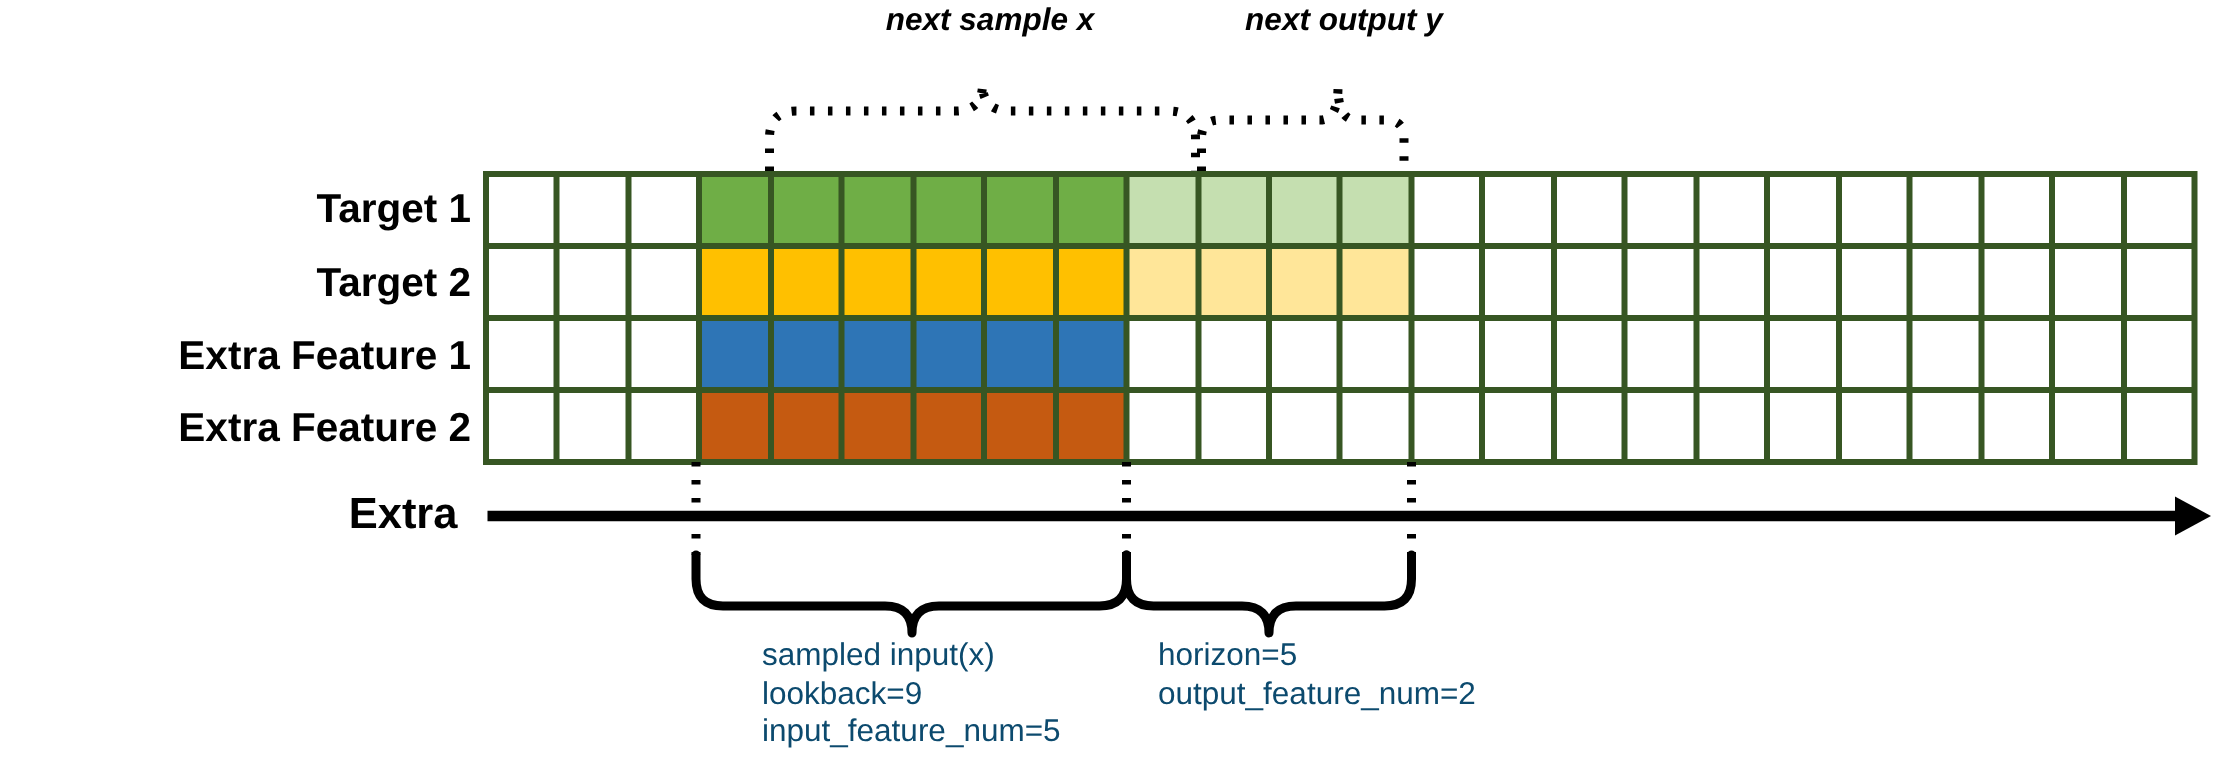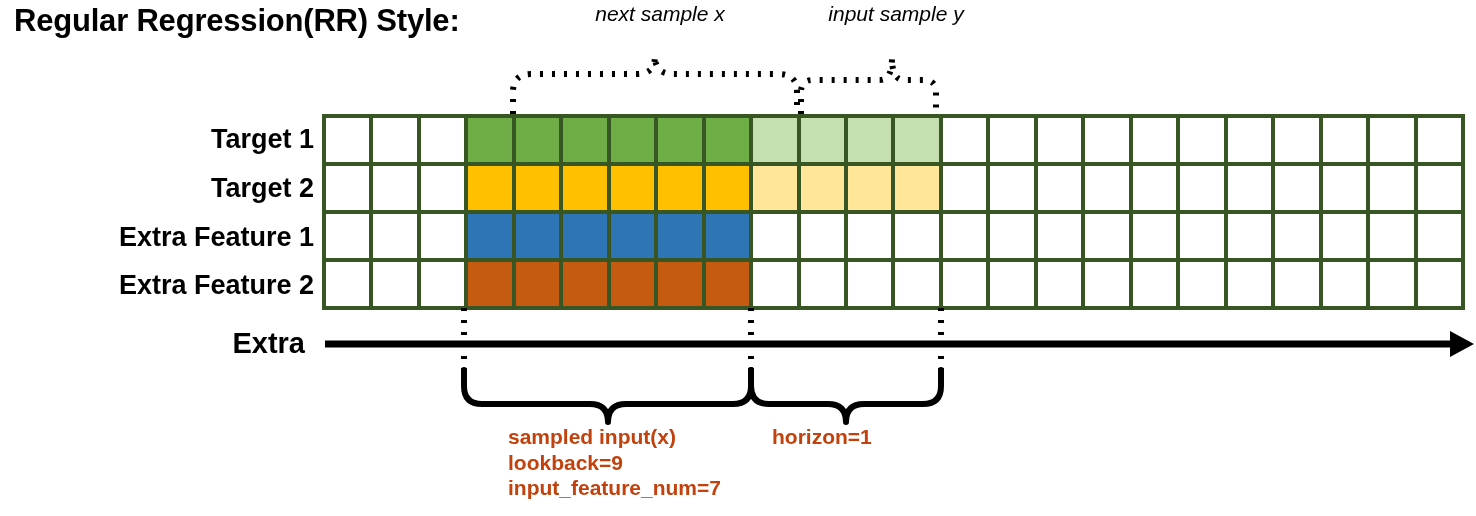--- a/index.html
+++ b/index.html
@@ -50,43 +50,42 @@
     padding:4px;
     box-sizing:border-box;
   }
   .cell{background:#ffffff;}
 
   
   .topbrace{position:absolute;}
 
   .ann-label{
     position:absolute;
-    font-size:21px;font-style:italic;font-weight:400;color:#000;
+    font-size:21px;font-style:italic;font-weight:700;color:#000;
     white-space:nowrap;text-align:center;
   }
   #ann-x{left:560px;top:2px;width:200px;}
   #ann-y{left:796px;top:2px;width:200px;}
 
   
   .caption{
     position:absolute;
-    font-size:21px;font-weight:700;color:#c2410c;
+    font-size:21px;font-weight:400;color:#0c4a6e;
     line-height:25.5px;white-space:nowrap;
   }
   #cap-x{left:508px;top:424px;}
   #cap-y{left:772px;top:424px;}
 
   svg{overflow:visible;}
 </style>
 </head>
 <body>
 
 <div id="stage">
 
-  <div id="title">Regular Regression(RR) Style:</div>
 
   <div class="row-label" id="rowlab0">Target 1</div>
   <div class="row-label" id="rowlab1">Target 2</div>
   <div class="row-label" id="rowlab2">Extra Feature 1</div>
   <div class="row-label" id="rowlab3">Extra Feature 2</div>
 
   <div id="time-label">Extra</div>
 
   <div id="grid" style="background: rgb(55, 86, 35); grid-template-columns: repeat(24, 1fr); grid-template-rows: repeat(4, 1fr);">
       <div class="cell" style="background: rgb(255, 255, 255);"></div>
@@ -188,21 +187,21 @@
     </div>
 
   <svg class="topbrace" style="left:0;top:0;" width="1476" height="120" viewBox="0 0 1476 120">
 
     <path d="M 513,114 L 513,92 Q 513,74 531,74 L 637,74 Q 655,74 655,56 Q 655,74 673,74 L 779,74 Q 797,74 797,92 L 797,114" fill="none" stroke="#000" stroke-width="6" stroke-linecap="butt" stroke-dasharray="3 9"></path>
 
     <path d="M 801,114 L 801,92 Q 801,80 813,80 L 880,80 Q 892,80 892,58 Q 892,80 904,80 L 924,80 Q 936,80 936,92 L 936,114" fill="none" stroke="#000" stroke-width="6" stroke-linecap="butt" stroke-dasharray="3 9"></path>
   </svg>
 
   <div class="ann-label" id="ann-x">next sample x</div>
-  <div class="ann-label" id="ann-y">input sample y</div>
+  <div class="ann-label" id="ann-y">next output y</div>
 
   <svg style="position:absolute;left:0;top:300px;" width="1476" height="216" viewBox="0 0 1476 216">
 
     <g stroke="#000" stroke-width="6" stroke-dasharray="3 9" fill="none">
       <line x1="464" y1="8" x2="464" y2="70"></line>
       <line x1="751" y1="8" x2="751" y2="70"></line>
       <line x1="941" y1="8" x2="941" y2="70"></line>
     </g>
 
     <g>
@@ -211,19 +210,20 @@
     </g>
 
     <path d="M 464,70 L 464,86 Q 464,104 482,104 L 590,104 Q 608,104 608,122 Q 608,104 626,104 L 733,104 Q 751,104 751,86 L 751,70" fill="none" stroke="#000" stroke-width="6" stroke-linecap="round" stroke-linejoin="round"></path>
 
     <path d="M 751,70 L 751,86 Q 751,104 769,104 L 828,104 Q 846,104 846,122 Q 846,104 864,104 L 923,104 Q 941,104 941,86 L 941,70" fill="none" stroke="#000" stroke-width="6" stroke-linecap="round" stroke-linejoin="round"></path>
   </svg>
 
   <div class="caption" id="cap-x">
     <div>sampled input(x)</div>
     <div>lookback=9</div>
-    <div>input_feature_num=7</div>
+    <div>input_feature_num=5</div>
   </div>
   <div class="caption" id="cap-y">
-    <div>horizon=1</div>
+    <div>horizon=5</div>
+    <div>output_feature_num=2</div>
   </div>
 
 </div>
 
 </body></html>

